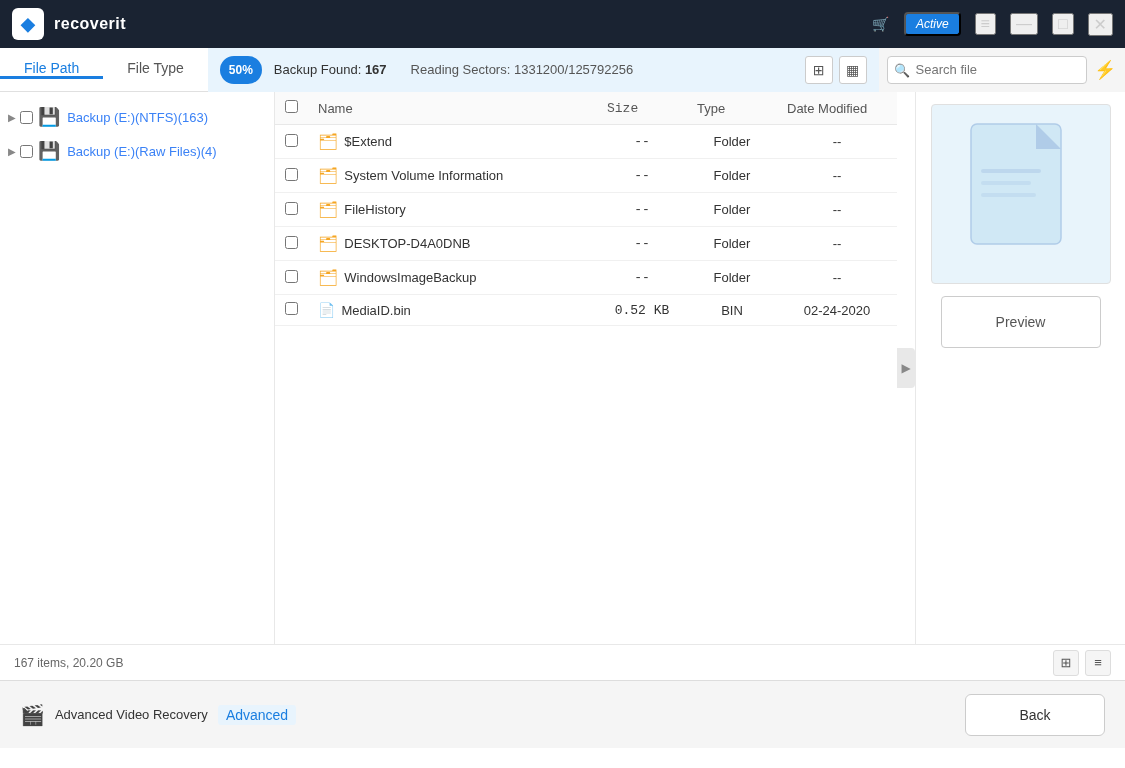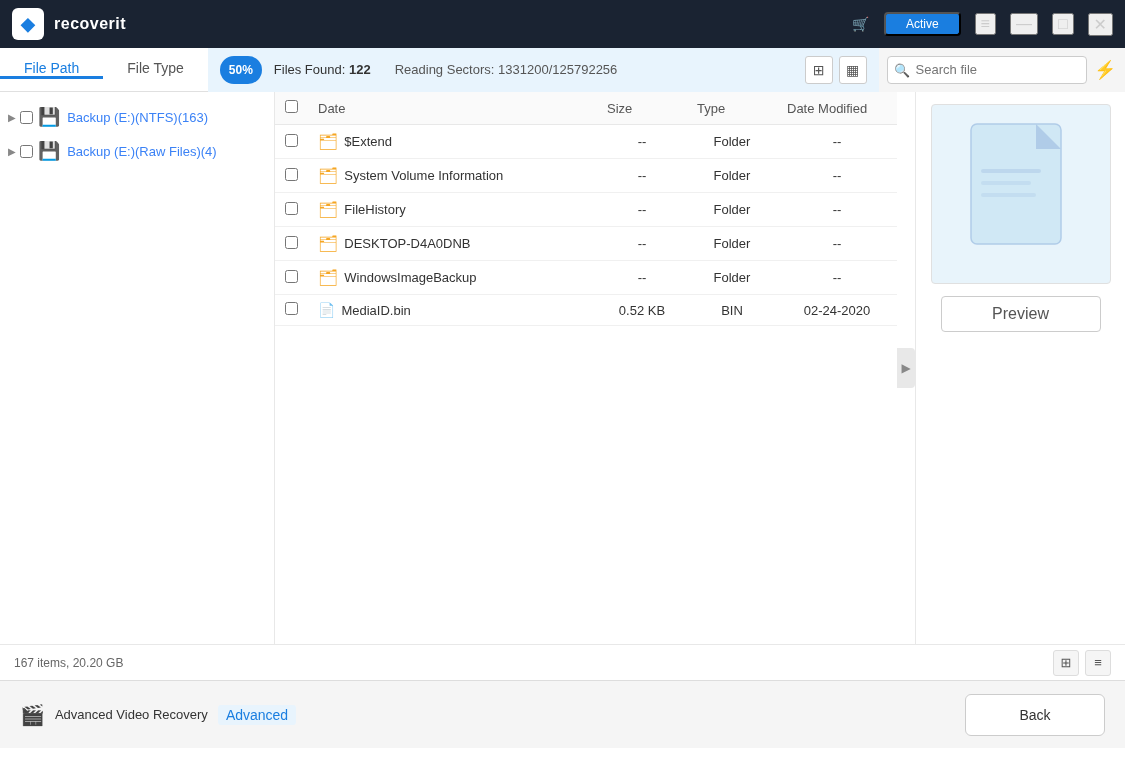--- a/index.html
+++ b/index.html
@@ -17,22 +17,22 @@
     .titlebar-left { display: flex; align-items: center; gap: 10px; }
     .logo-box {
       width: 32px; height: 32px; background: #fff; border-radius: 6px;
       display: flex; align-items: center; justify-content: center;
     }
     .logo-icon { color: #1a7ee0; font-size: 18px; font-weight: bold; }
     .app-name { color: #fff; font-size: 16px; font-weight: 600; letter-spacing: 0.5px; }
     .titlebar-right { display: flex; align-items: center; gap: 14px; }
     .titlebar-btn { color: #aaa; font-size: 14px; cursor: pointer; background: none; border: none; }
     .active-badge {
-      background: #1a7ee0; color: #fff; font-size: 12px; padding: 3px 20px;
-      border-radius: 4px; cursor: pointer;
+      background: #1a7ee0; color: #fff; font-size: 12px; padding: 3px 10px;
+      border-radius: 4px; cursor: pointer; font-style: italic;
     }
     .win-ctrl { color: #ccc; font-size: 16px; cursor: pointer; padding: 0 4px; }
     .tab {
       padding: 0 24px;
       display: flex; align-items: center;
       cursor: pointer; font-size: 14px; color: #555;
       border-bottom: 3px solid transparent;
     }
     .tab.active {
       color: #1a7ee0;
@@ -123,21 +123,21 @@
       padding: 8px 10px;
       text-align: left;
       font-weight: 500;
       color: #555;
       position: sticky; top: 0; z-index: 1;
     }
     .file-table td { padding: 7px 10px; border-bottom: 1px solid #f0f0f0; color: #333; }
     .file-table td.center { text-align: center; }
     .col-check { width: 30px; }
     .col-name { min-width: 220px; }
-    .col-size { width: 90px; text-align: center; }
+    .col-size { width: 90px; text-align: center; font-family: Liberation Mono, monospace; }
     .col-type { width: 90px; text-align: center; }
     .col-date { width: 120px; text-align: center; }
     .folder-icon { font-size: 16px; margin-right: 6px; }
     .folder-icon.yellow { color: #f5a623; }
     .file-icon { font-size: 14px; margin-right: 6px; color: #aaa; }
     .name-cell { display: flex; align-items: center; }
 
     
     .preview-panel {
       width: 210px;
@@ -151,22 +151,22 @@
     .preview-image {
       width: 180px; height: 180px;
       background: linear-gradient(135deg, #d0e8f8 60%, #b0d0f0 100%);
       border: 1px solid #e0e0e0;
       border-radius: 4px;
       display: flex; align-items: center; justify-content: center;
       margin-bottom: 12px;
       overflow: hidden;
     }
     .preview-btn {
-      width: 160px; height: 36px; border: 1px solid #ccc; background: #fff;
-      border-radius: 4px; cursor: pointer; font-size: 16px; color: #555;
+      width: 160px; height: 52px; border: 1px solid #ccc; background: #fff;
+      border-radius: 4px; cursor: pointer; font-size: 14px; color: #555;
     }
 
     
     .collapse-arrow {
       width: 18px; height: 40px; background: #e8e8e8;
       display: flex; align-items: center; justify-content: center;
       cursor: pointer; color: #888; font-size: 12px; border-radius: 0 4px 4px 0;
       align-self: center;
     }
 
@@ -244,22 +244,22 @@
   <div class="tab active">
     <span>File Path</span>
   </div>
   <div class="tab">
     <span>File Type</span>
   </div>
 
   <div class="progress-bar">
     <span class="progress-badge">50%</span>
     <span class="progress-text">
-      <span>Files Found:</span>
-      <strong>122</strong>
+      <span>Backup Found:</span>
+      <strong>167</strong>
     </span>
     <span class="progress-sectors">
       <span>Reading Sectors:</span>
       <span>1331200/125792256</span>
     </span>
     <div class="grid-icons">
       <button class="grid-icon-btn">⊞</button>
       <button class="grid-icon-btn">▦</button>
     </div>
   </div>
@@ -293,21 +293,21 @@
   </div>
 
   <div class="file-list-area">
     <div class="table-scroll">
       <table class="file-table">
         <thead>
           <tr>
             <th class="col-check">
               <input type="checkbox" style="">
             </th>
-            <th class="col-name">Date</th>
+            <th class="col-name">Name</th>
             <th class="col-size">Size</th>
             <th class="col-type">Type</th>
             <th class="col-date">Date Modified</th>
           </tr>
         </thead>
         <tbody id="file-table-body">
 
         <tr>
       <td class="col-check center">
         <input type="checkbox" style="">

